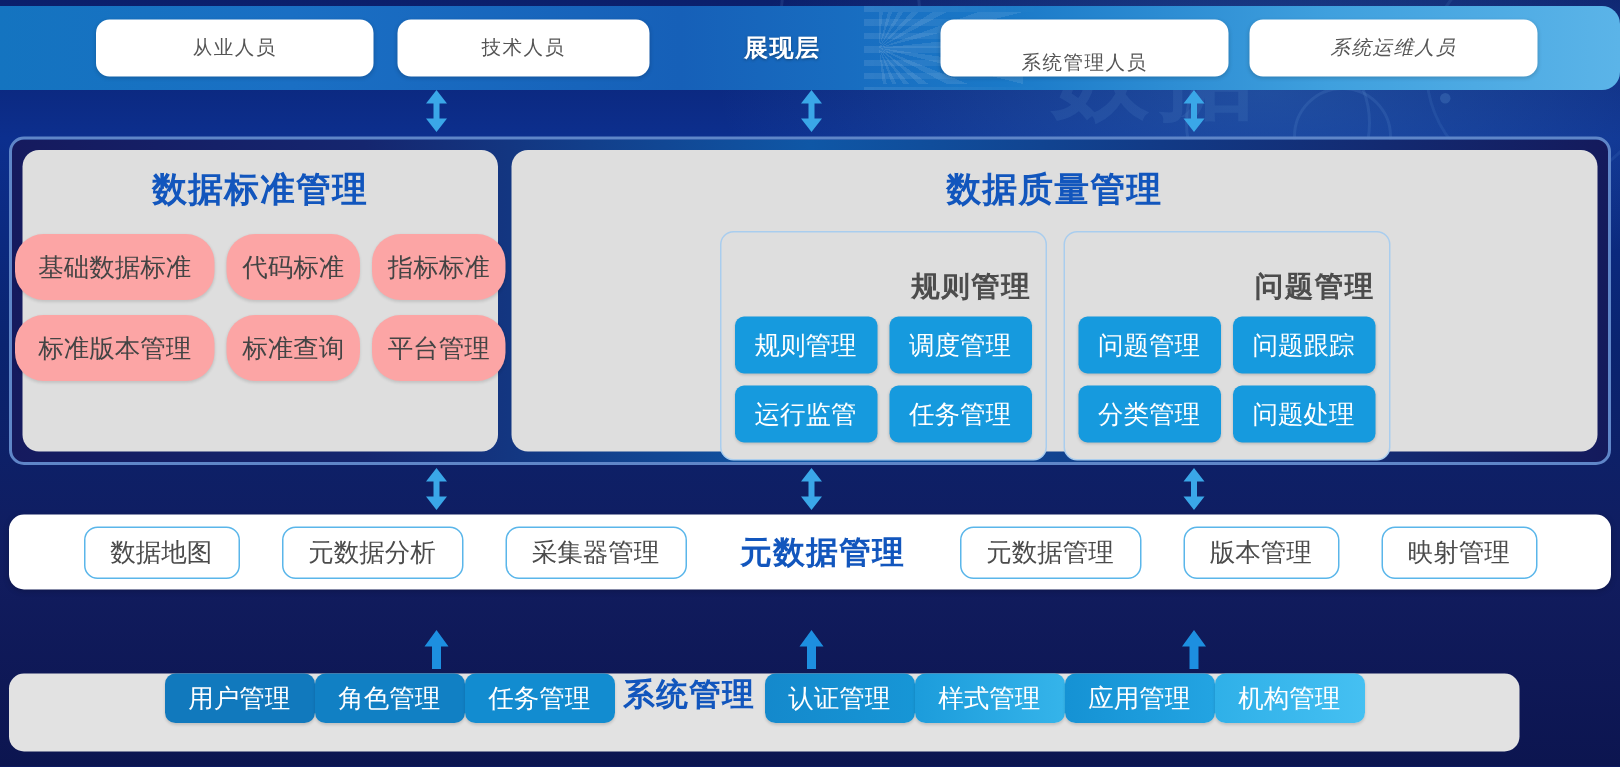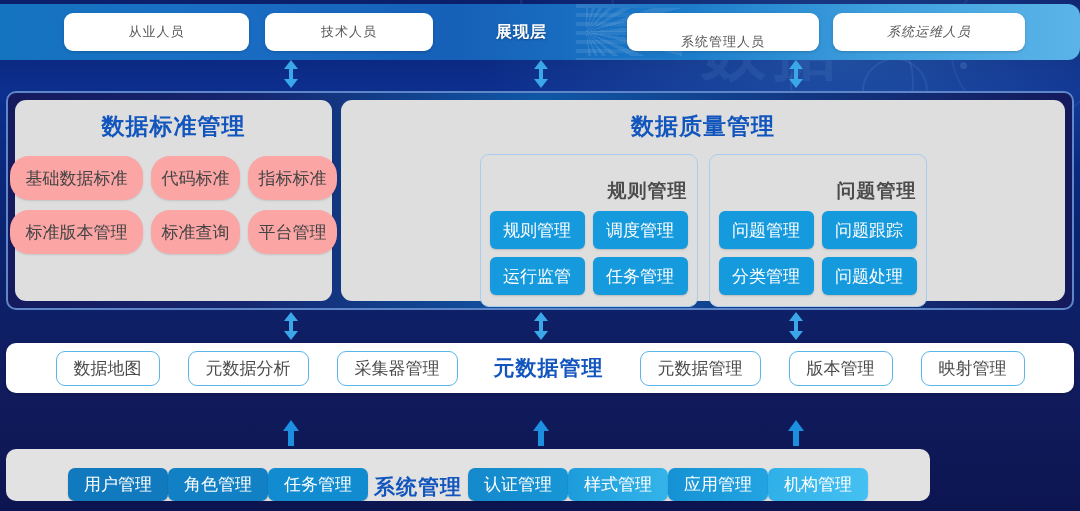--- a/index.html
+++ b/index.html
@@ -127,23 +127,23 @@
     color:#4b4b4b;font-size:17px;padding:0 17px;white-space:nowrap;
     background:#fff;
   }
   .meta-label{
     color:#1256bd;font-size:21px;font-weight:700;letter-spacing:1px;
     white-space:nowrap;padding:0 8px;
   }
 
   
   .sysbar{
-    position:absolute;left:6px;top:449px;width:924px;height:52px;
+    position:absolute;left:6px;top:449px;width:1007px;height:52px;
     background:#e2e2e2;border-radius:10px;
-    display:flex;align-items:flex-end;justify-content:center;
+    display:flex;align-items:flex-start;justify-content:center;
   }
   .sys-chip{
     border-radius:7px;height:33px;
     display:flex;align-items:center;justify-content:center;
     color:#fff;font-size:17px;padding:0 16px;white-space:nowrap;
     box-shadow:0 1px 2px rgba(0,0,0,.15);
   }
   .sys-label{
     color:#1256bd;font-size:21px;font-weight:700;letter-spacing:1px;
     white-space:nowrap;padding:0 6px;

